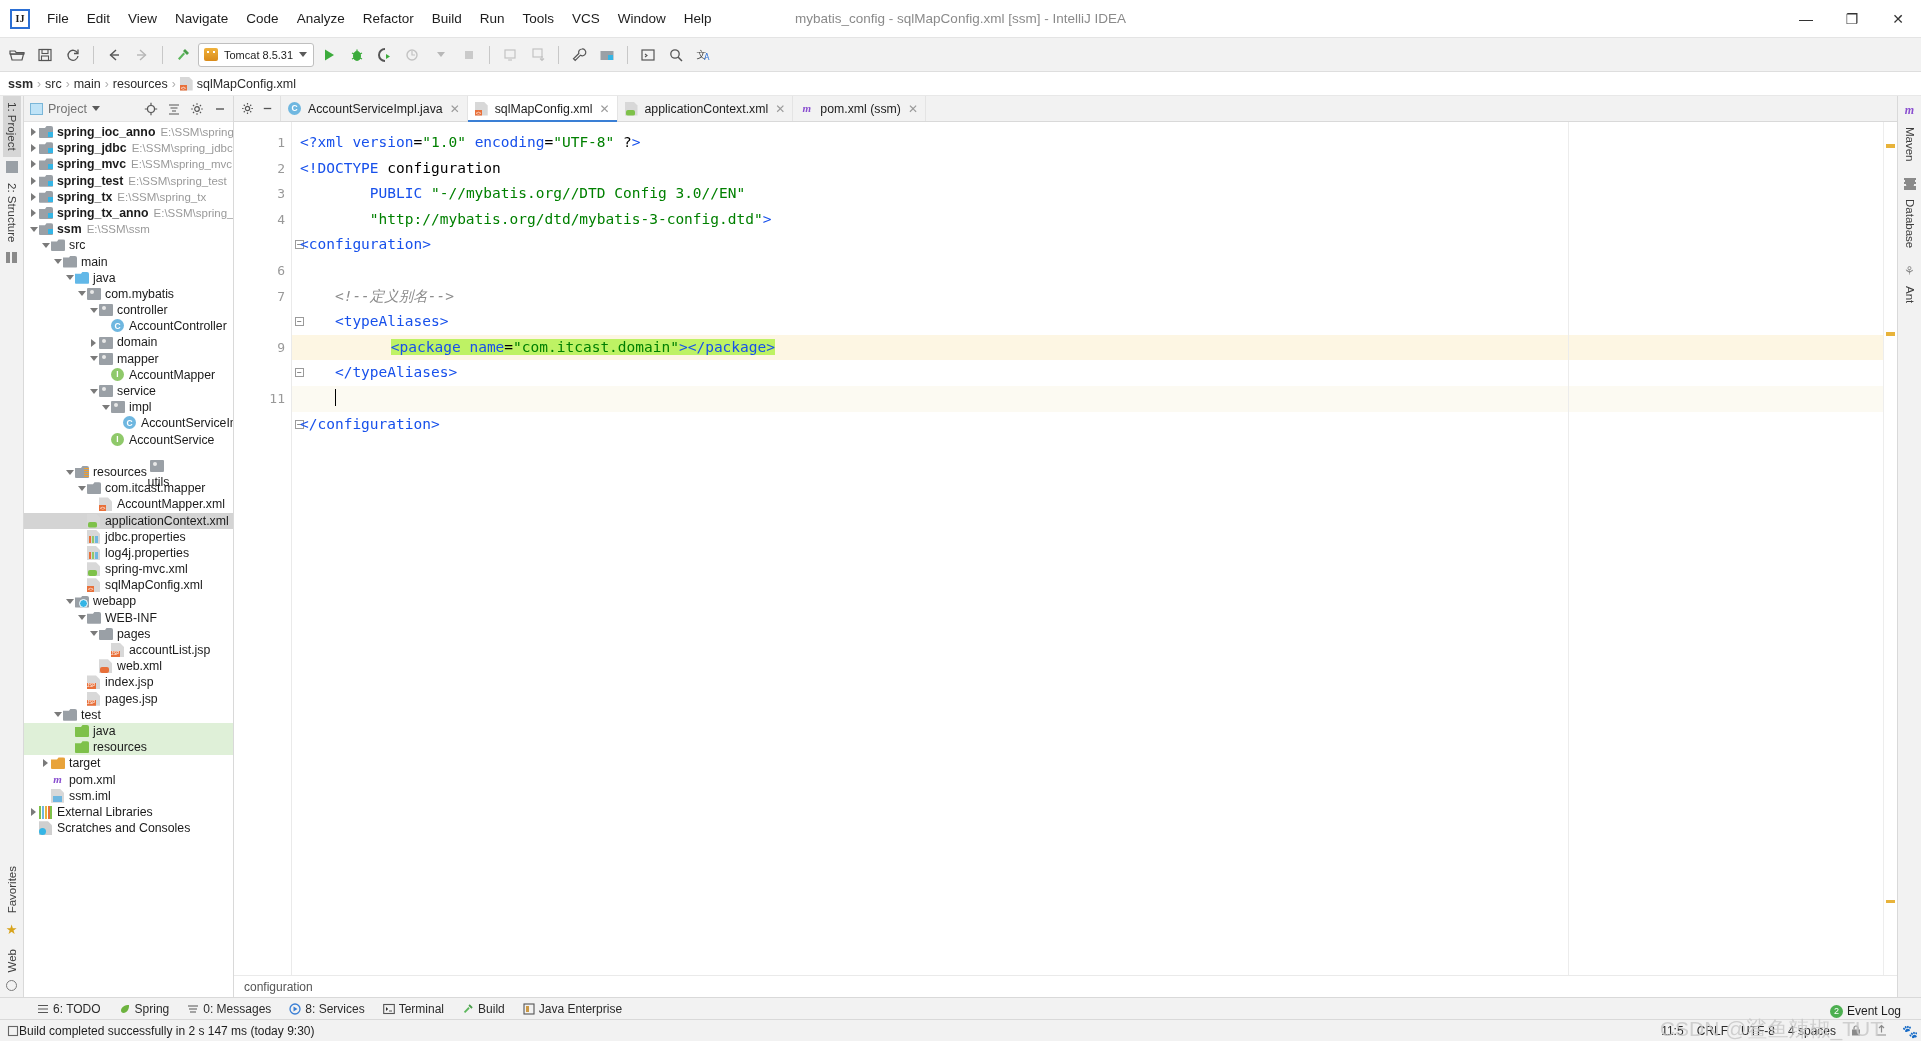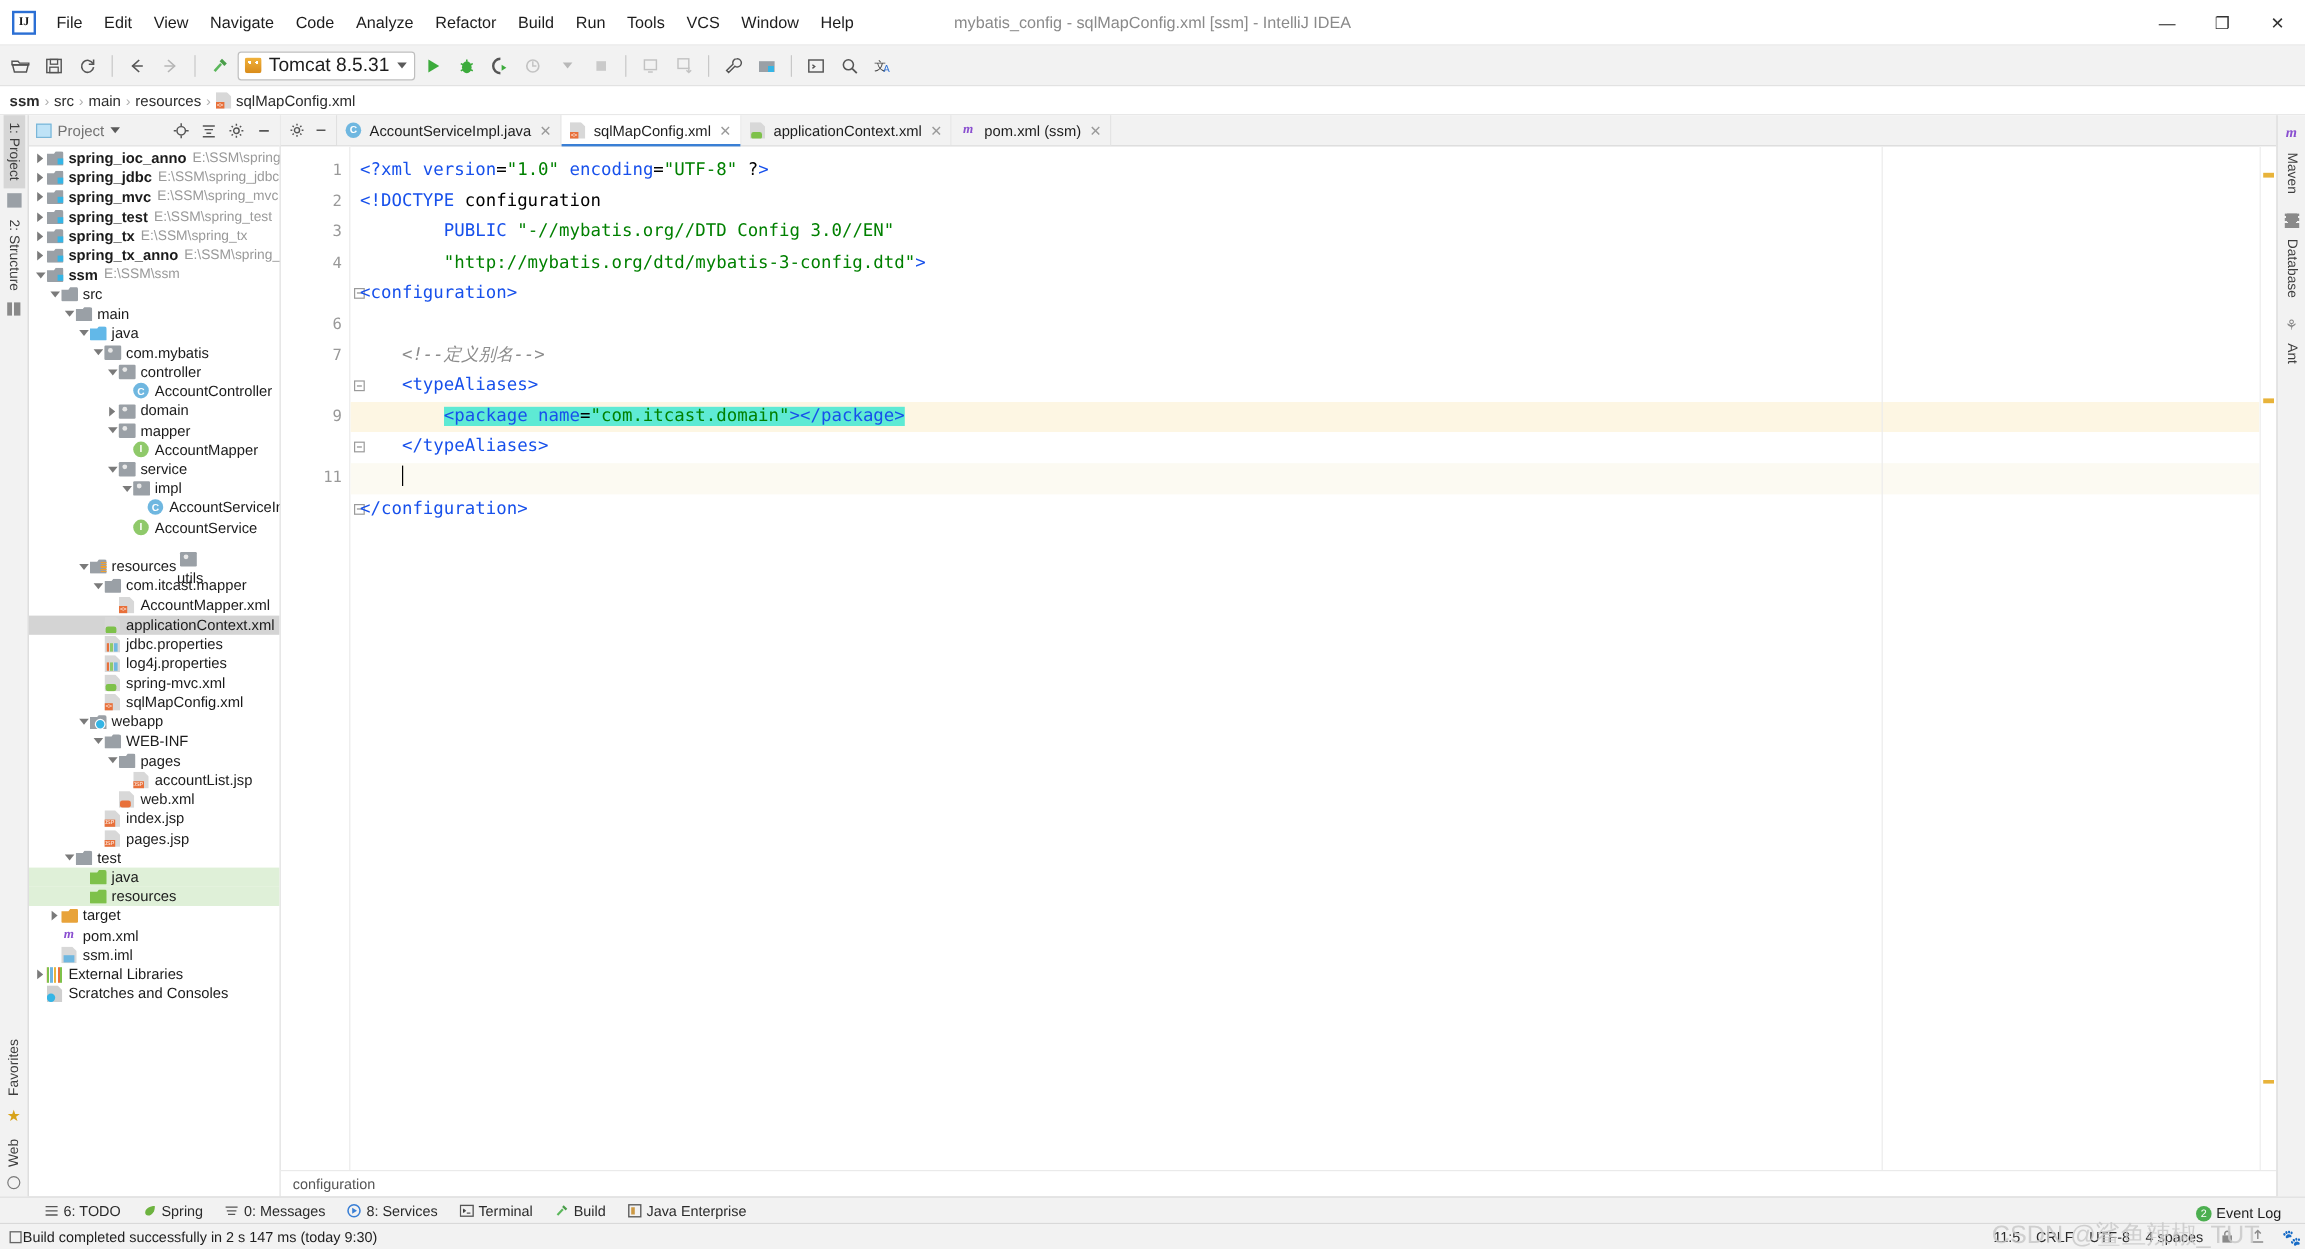--- a/index.html
+++ b/index.html
@@ -40,21 +40,21 @@
     padding-left:4px; gap:2px; border-bottom:1px solid #dedede; flex:0 0 34px;
   }
   .tb-btn {
     width:26px; height:26px; display:flex; align-items:center; justify-content:center;
     border-radius:3px; color:#4a4a4a;
   }
   .tb-btn.disabled { opacity:.38; }
   .tb-sep { width:1px; height:18px; background:#c8c8c8; margin:0 5px; }
   .run-config {
     display:flex; align-items:center; gap:6px; height:24px; padding:0 6px 0 5px;
-    background:#fff; border:1px solid #bfbfbf; border-radius:3px; font-size:16px; color:#1d1d1d;
+    background:#fff; border:1px solid #bfbfbf; border-radius:3px; font-size:11px; color:#1d1d1d;
     min-width:104px;
   }
   .cat-icon {
     width:14px; height:13px; border-radius:2px;
     background:
       radial-gradient(circle at 4px 4px, #fff 1.2px, transparent 1.3px),
       radial-gradient(circle at 10px 4px, #fff 1.2px, transparent 1.3px),
       linear-gradient(#f0b23c, #d98b1a);
   }
   .caret { width:0;height:0;border-left:4px solid transparent;border-right:4px solid transparent;border-top:5px solid #5a5a5a; }
@@ -216,21 +216,21 @@
     font-family:"DejaVu Sans Mono", monospace; font-size:14.5px;
   }
   .cl { height:25.6px; line-height:25.6px; white-space:pre; padding-left:8px; }
   .cl.hl { background:#fdf6e3; }
   .cl.cur { background:#fcfaf2; }
   .tok-tag { color:#1750eb; }
   .tok-attr { color:#1750eb; }
   .tok-str { color:#008000; }
   .tok-comment { color:#8c8c8c; font-style:italic; }
   .tok-dtd { color:#1750eb; }
-  .hlbox { background:#5eead4; }
+  .hlbox { background:#bef264;margin-left:21px; }
   .caret-bar { display:inline-block; width:1.5px; height:17px; background:#000; vertical-align:-3px; }
 
   .codeline-guide {
     position:absolute; top:0; bottom:0; width:1px; background:#ececec;
   }
 
   
   .stripe-err {
     width:14px; flex:0 0 14px; background:#ffffff; border-left:1px solid #ededed; position:relative;
   }

